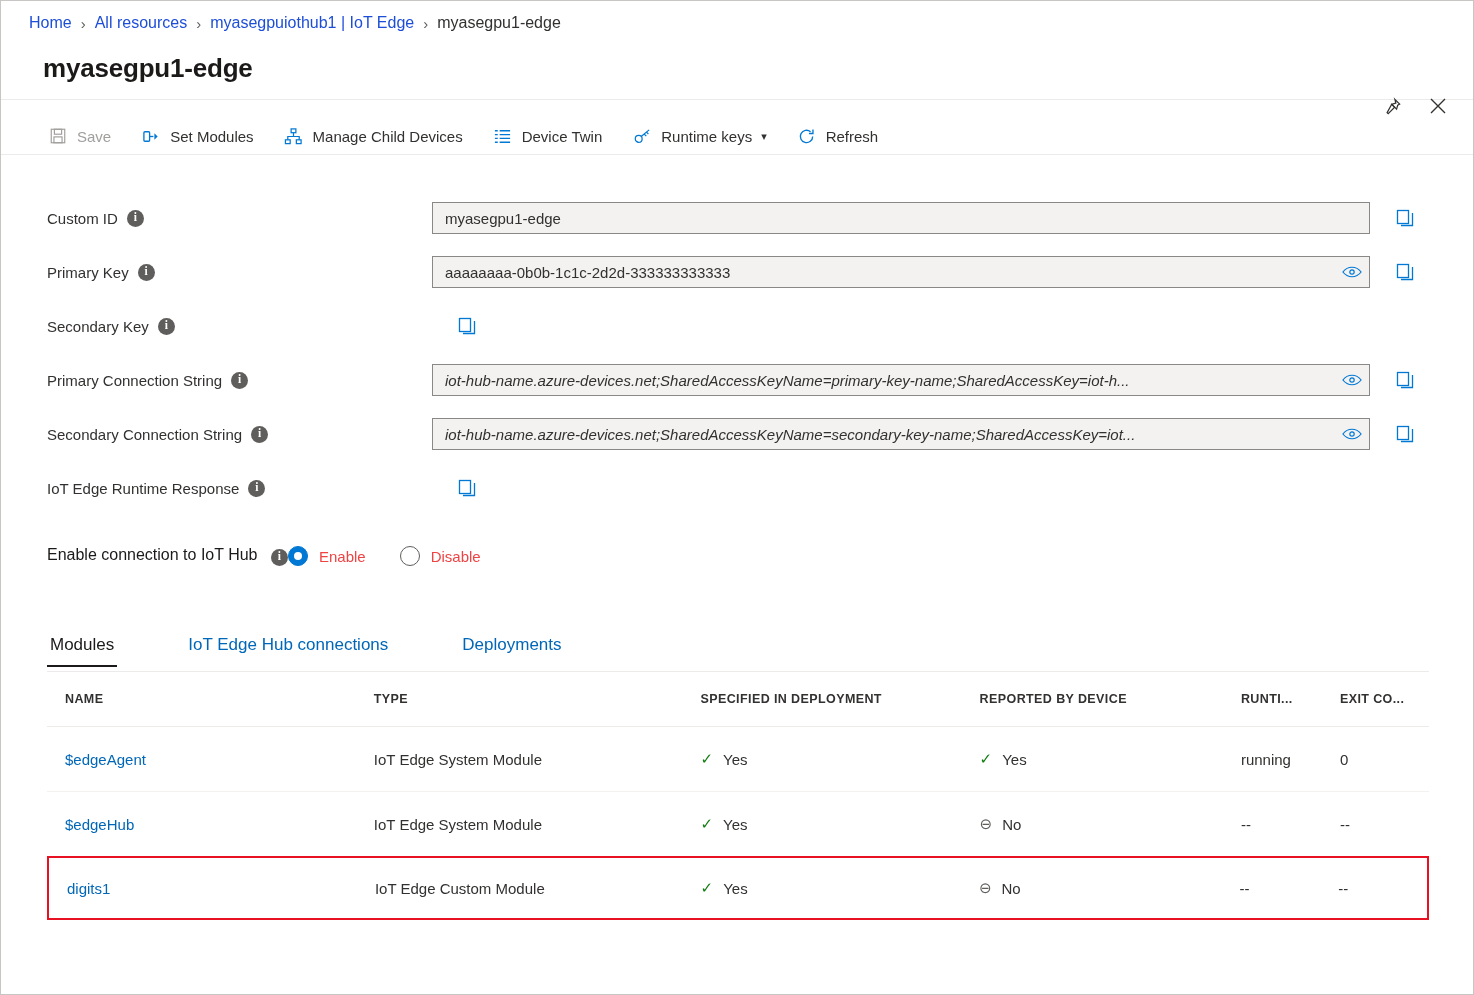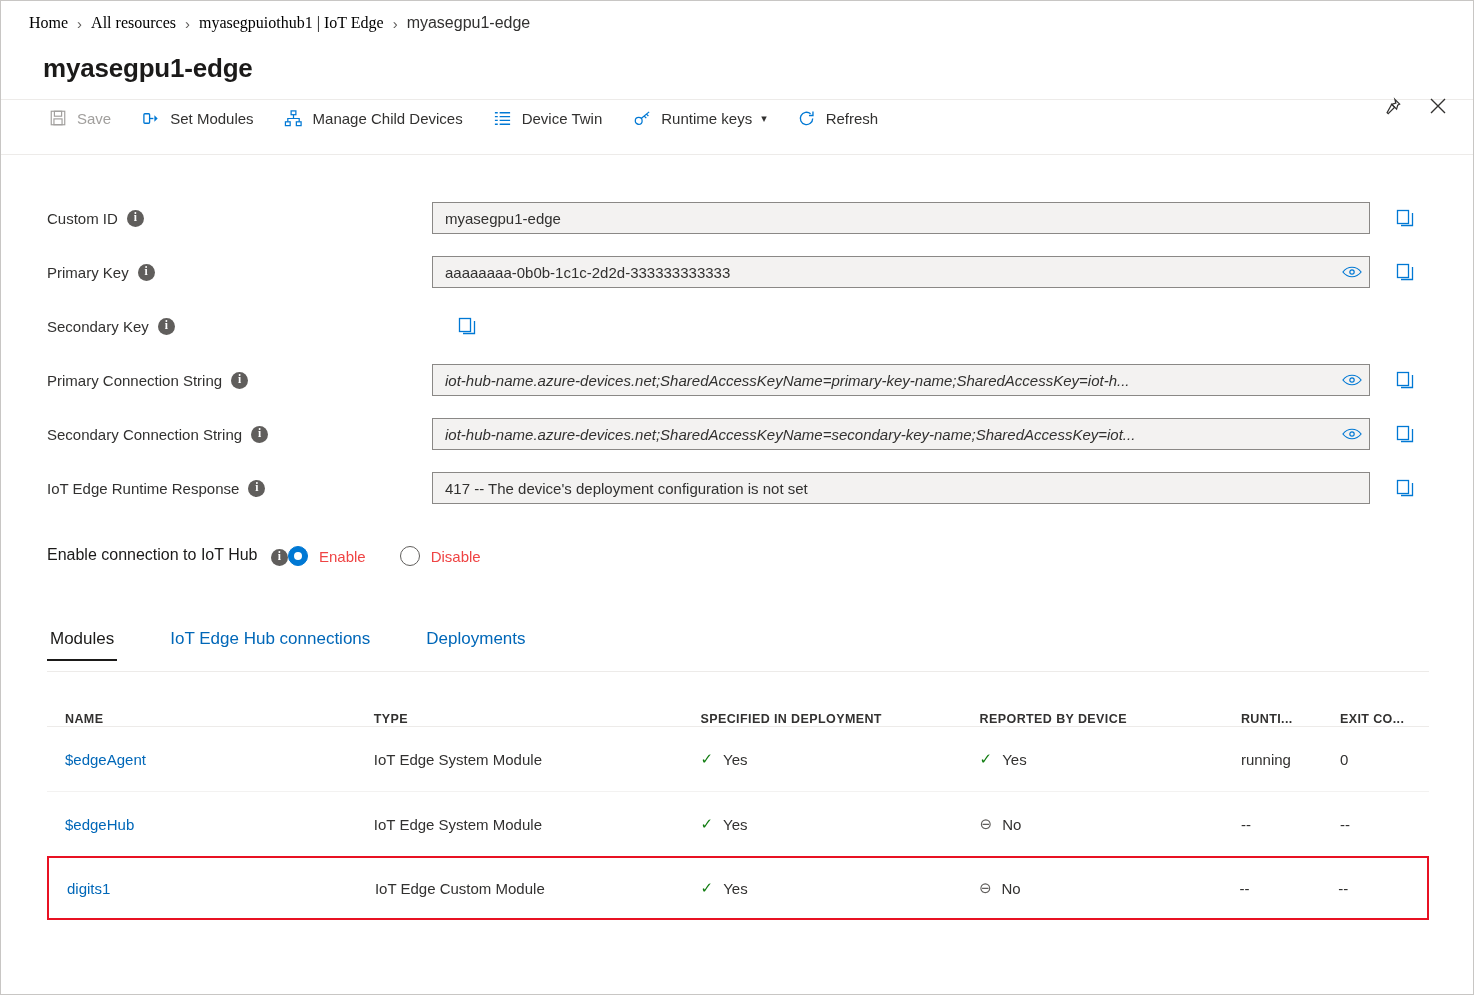--- a/index.html
+++ b/index.html
@@ -27,24 +27,23 @@
   
   .breadcrumb {
     height: 44px;
     display: flex;
     align-items: center;
     padding: 0 0 0 28px;
     font-size: 16px;
     color: #323130;
   }
   .crumb-link {
-    color: #000000;
+    color: #1d4ed8;
     cursor: pointer;
     white-space: nowrap;
-    font-family: Liberation Serif, serif;
   }
   .crumb-current {
     color: #323130;
     white-space: nowrap;
   }
   .crumb-sep {
     color: #605e5c;
     margin: 0 9px;
     font-size: 15px;
   }
@@ -83,21 +82,21 @@
     cursor: pointer;
     color: #323130;
   }
 
   
   .cmdbar {
     height: 54px;
     border-top: 1px solid #edebe9;
     border-bottom: 1px solid #edebe9;
     display: flex;
-    align-items: flex-start;
+    align-items: flex-end;
     padding-left: 36px;
     gap: 0px;
   }
   .cmd {
     display: flex;
     align-items: center;
     height: 36px;
     padding: 0 11px;
     margin-right: 8px;
     font-size: 15px;
@@ -236,22 +235,23 @@
     border-radius: 50%;
     background: #ffffff;
   }
 
   
   .tabs {
     margin: 46px 0 0 46px;
     width: 1382px;
     border-bottom: 1px solid #edebe9;
     display: flex;
-    align-items: flex-start;
+    align-items: center;
     height: 42px;
+    gap: 18px;
   }
   .tab {
     font-size: 17px;
     color: #0067b8;
     padding: 0 3px 11px 3px;
     margin-right: 50px;
     cursor: pointer;
     position: relative;
   }
   .tab.active {
@@ -267,21 +267,21 @@
   }
 
   
   .table {
     margin-left: 46px;
     width: 1382px;
   }
   .thead {
     display: flex;
     height: 54px;
-    align-items: flex-end;
+    align-items: center;
     border-bottom: 1px solid #edebe9;
     font-size: 12.5px;
     font-weight: bold;
     letter-spacing: 0.4px;
     color: #323130;
     text-transform: uppercase;
   }
   .trow {
     display: flex;
     height: 64px;
@@ -501,23 +501,20 @@
           <path d="M6 17.5h11.5V5"></path>
         </svg>
       </div>
     </div>
 
     <div class="row">
       <div class="label">
         <span>IoT Edge Runtime Response</span>
         <span class="info">i</span>
       </div>
-      <div class="field">
-        <span class="val">417 -- The device's deployment configuration is not set</span>
-      </div>
       <div class="copy">
         <svg width="20" height="20" viewBox="0 0 20 20" fill="none" stroke="currentColor" stroke-width="1.3">
           <rect x="2.5" y="2.5" width="11" height="13"></rect>
           <path d="M6 17.5h11.5V5"></path>
         </svg>
       </div>
     </div>
 
     <div class="radio-row">
       <div class="label">

